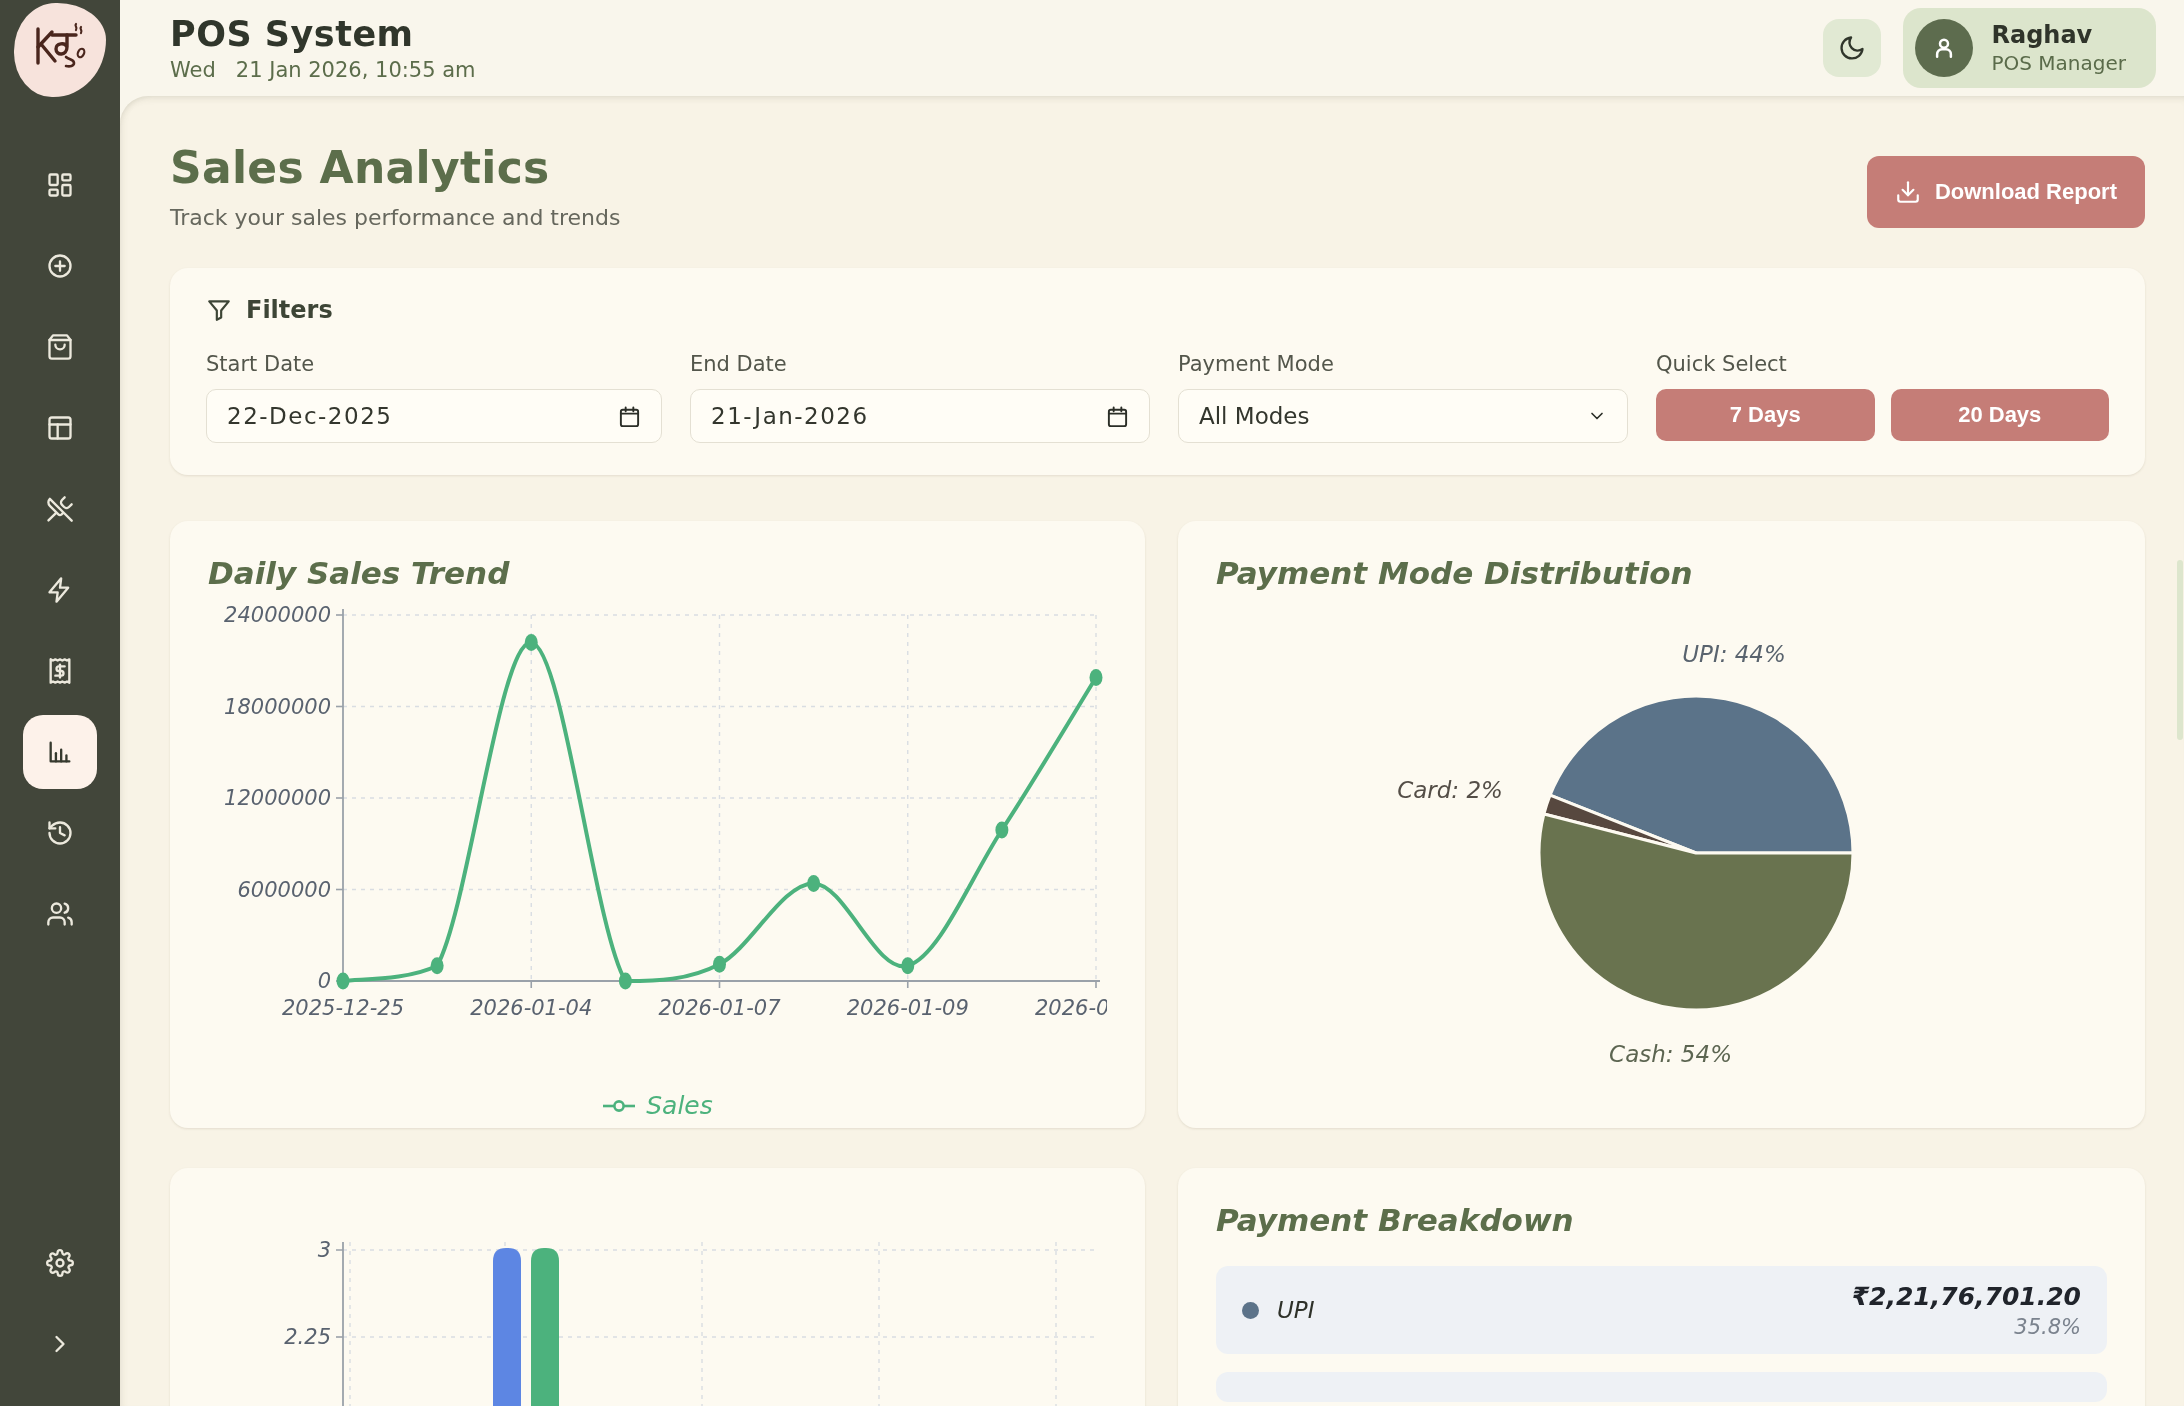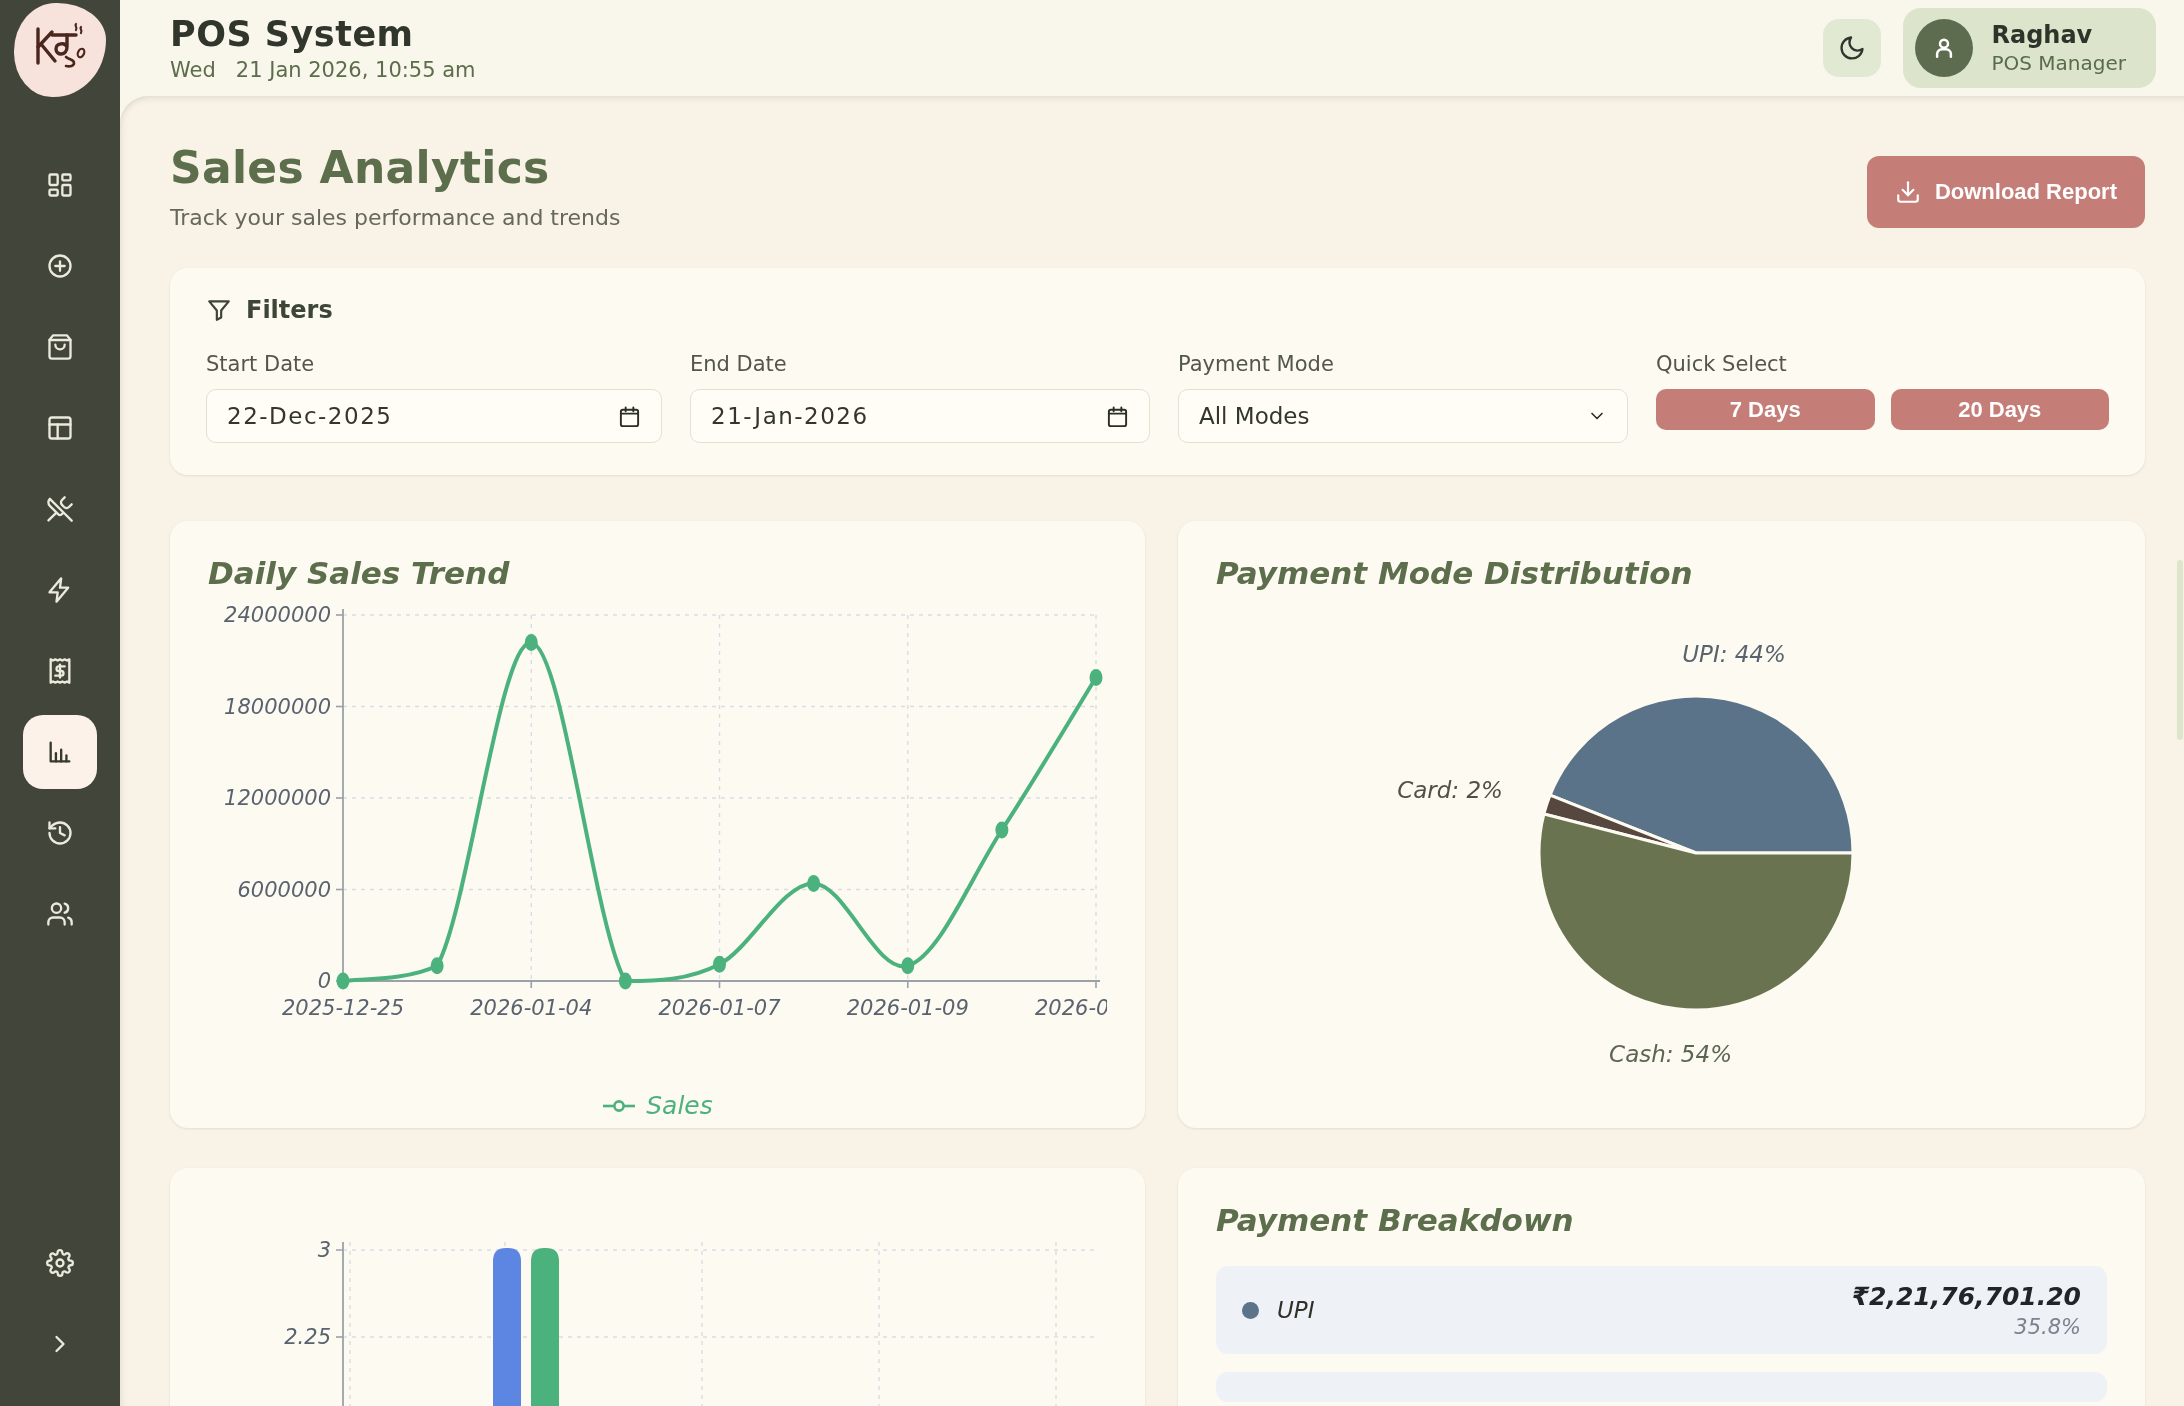--- a/index.html
+++ b/index.html
@@ -76,21 +76,21 @@
   .filters-grid { display:grid; grid-template-columns:456px 460px 450px 1fr; gap:28px; margin-top:28px; }
   .field-label { font-size:21px; color:#53564b; }
   .control {
     margin-top:13px; height:54px; background:#fffdf6; border:1px solid #e4e0d3; border-radius:10px;
     display:flex; align-items:center; padding:0 20px; font-size:23px; color:#33362d; cursor:pointer;
   }
   .control .val { letter-spacing:1.5px; }
   .control .spacer { flex:1; }
   .quick-btns { display:flex; gap:16px; margin-top:13px; }
   .quick-btn {
-    flex:1; height:41px; border-radius:10px; background:#c57d77; color:#fff; font-size:22px;
+    flex:1; height:52px; border-radius:10px; background:#c57d77; color:#fff; font-size:22px;
     font-weight:700; display:flex; align-items:center; justify-content:center; cursor:pointer; border:none;
   }
 
   
   .charts-row { display:grid; grid-template-columns:975px 967px; gap:33px; margin-top:46px; }
   .chart-card { padding:34px 38px;font-style:italic; }
   .row1 .chart-card { height:607px; }
   .row2 { margin-top:40px; }
   .row2 .chart-card { height:430px; overflow:hidden; }
   .chart-title { font-size:31px; font-weight:700; color:#5c6e4b; }

